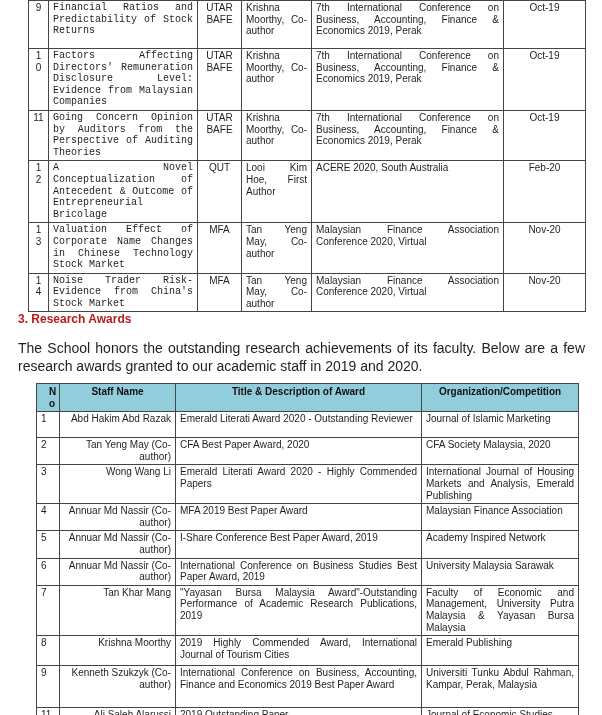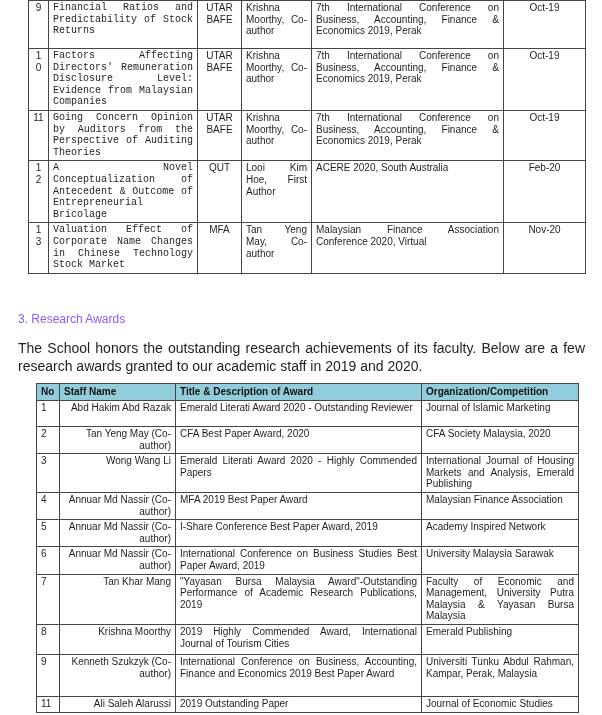--- a/index.html
+++ b/index.html
@@ -27,32 +27,32 @@
   .pub-table .c-no{text-align:center;}
   .pub-table .c-title{text-align:justify;font-family:Liberation Mono, monospace;}
   .pub-table .c-affil{text-align:center;}
   .pub-table .c-author{text-align:justify;}
   .pub-table .c-event{text-align:justify;margin-top:34px;}
   .pub-table .c-date{text-align:center;}
 
   
   .section-heading{
     position:absolute;left:18px;top:312px;
-    font-size:12px;font-weight:normal;color:#8b5cf6;text-align:center;
+    font-size:12px;font-weight:bold;color:#b91c1c;text-align:center;
   }
   .intro-paragraph{
     position:absolute;left:18px;top:340px;width:567px;
     font-size:14px;line-height:1.28;text-align:justify;color:#1f1f1f;
   }
 
   
   .awards-table{position:absolute;left:36px;top:383px;width:542px;}
   .awards-table th{
-    font-size:10px;font-weight:bold;text-align:left;
-    padding:2px 4px;color:#111;
+    font-size:10px;font-weight:bold;text-align:center;
+    padding:2px 12px;color:#111;
   }
   .awards-table .c-no{text-align:left;}
   .awards-table .c-staff{text-align:right;}
   .awards-table .c-award{text-align:justify;}
   .awards-table .c-org{text-align:justify;}
 </style>
 </head>
 <body>
 
 <div class="page">
@@ -100,20 +100,28 @@
         <td class="c-date">Feb-20</td>
       </tr>
       <tr style="height:40px">
         <td class="c-no">13</td>
         <td class="c-title">Valuation Effect of Corporate Name Changes in Chinese Technology Stock Market</td>
         <td class="c-affil">MFA</td>
         <td class="c-author">Tan Yeng May, Co-author</td>
         <td class="c-event">Malaysian Finance Association Conference 2020, Virtual</td>
         <td class="c-date">Nov-20</td>
       </tr>
+      <tr style="height:31px">
+        <td class="c-no">14</td>
+        <td class="c-title">Noise Trader Risk-Evidence from China's Stock Market</td>
+        <td class="c-affil">MFA</td>
+        <td class="c-author">Tan Yeng May, Co-author</td>
+        <td class="c-event">Malaysian Finance Association Conference 2020, Virtual</td>
+        <td class="c-date">Nov-20</td>
+      </tr>
     </tbody>
   </table>
 
   <div class="section-heading">3. Research Awards</div>
 
   <div class="intro-paragraph">The School honors the outstanding research achievements of its faculty. Below are a few research awards granted to our academic staff in 2019 and 2020.</div>
 
   <table class="awards-table">
     <colgroup>
       <col style="width:23px">

